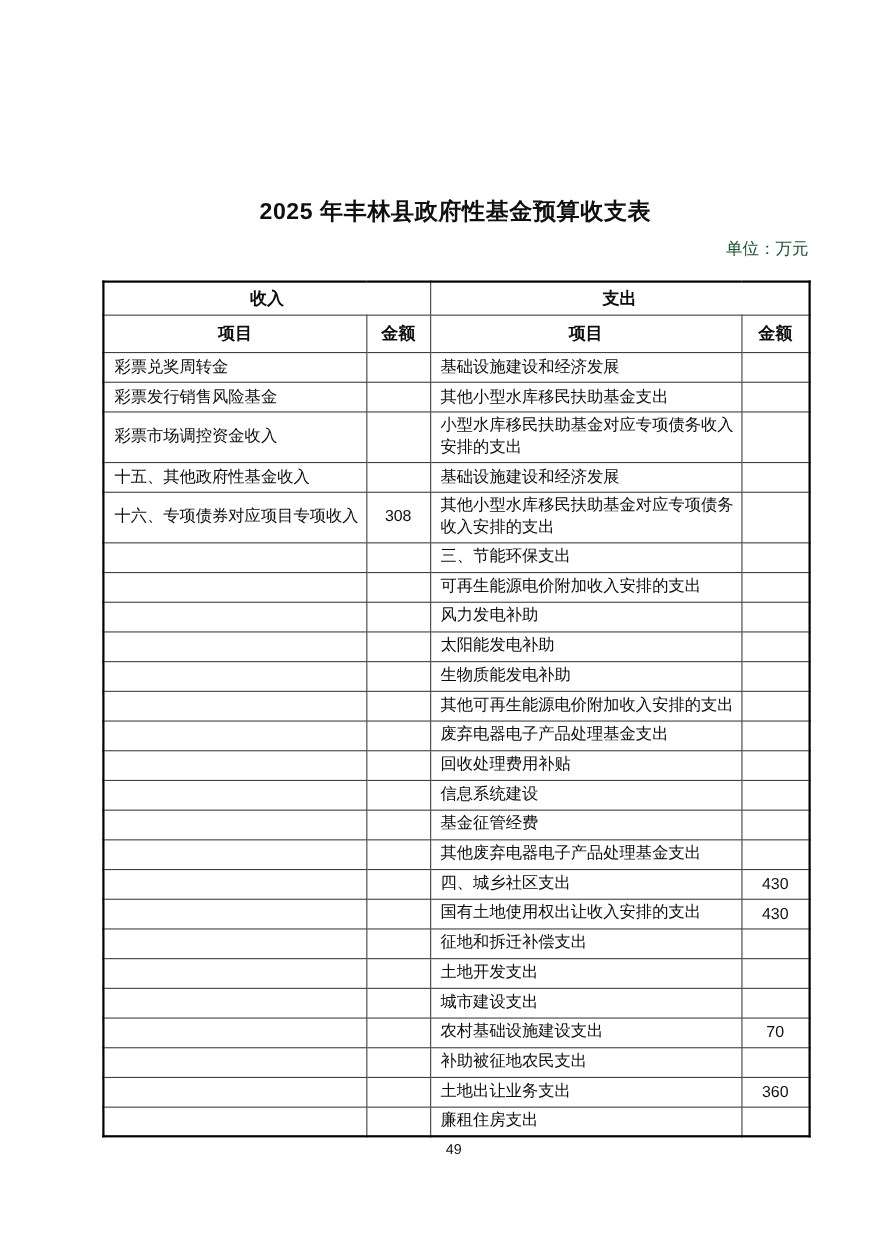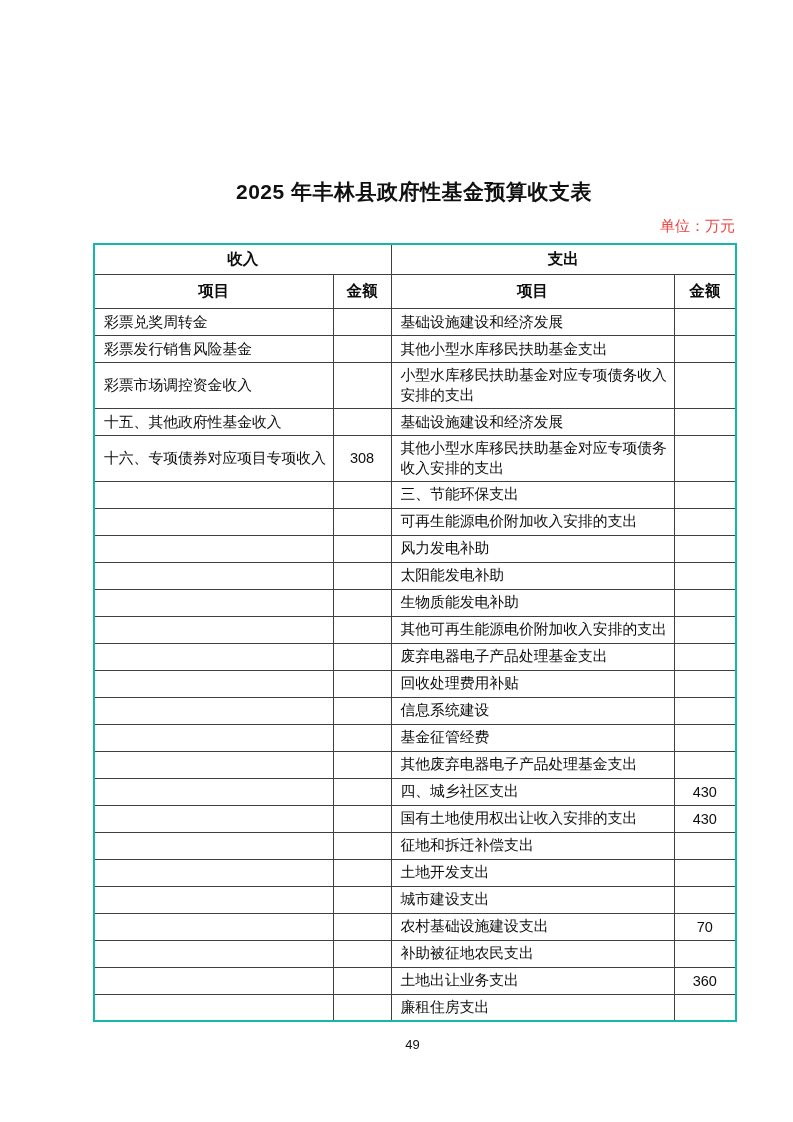--- a/index.html
+++ b/index.html
@@ -22,28 +22,28 @@
     font-family: "Liberation Sans", "DejaVu Sans", sans-serif;
     font-weight: 700;
     font-size: 21px;
     letter-spacing: 0.5px;
     color: #101010;
   }
   .unit-label {
     text-align: right;
     margin-top: 11px;
     font-size: 15px;
-    color: #ef4444;
+    color: #14532d;
   }
   table.budget {
     border-collapse: collapse;
     table-layout: fixed;
     width: 642px;
-    margin-top: 7px;
-    border: 2px solid #14b8a6;
+    margin-top: 19px;
+    border: 2px solid #000000;
   }
   table.budget th, table.budget td {
     border: 1px solid #404040;
     overflow: hidden;
   }
   thead th {
     font-weight: 700;
     text-align: center;
     font-size: 15.5px;
     color: #0d0d0d;

